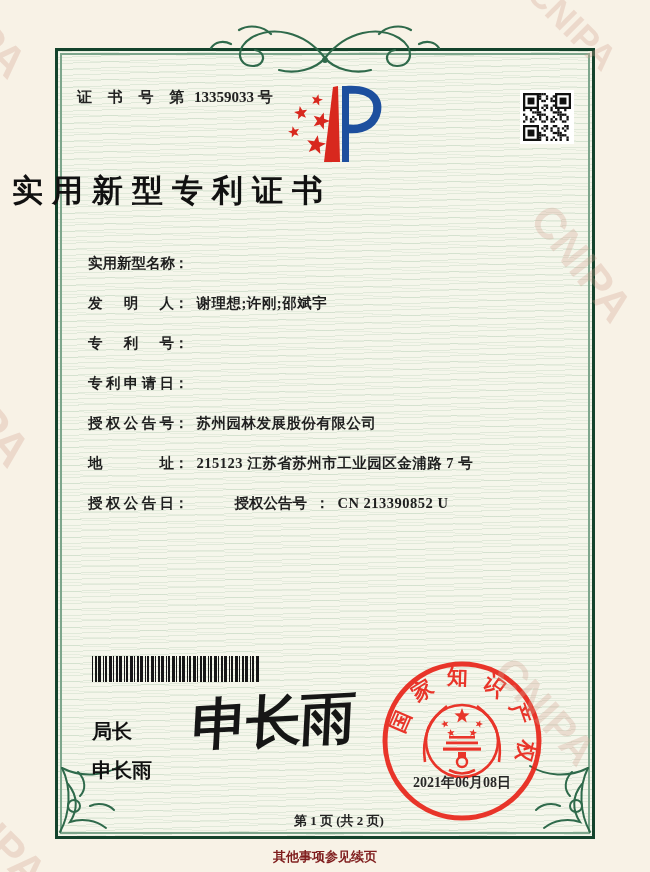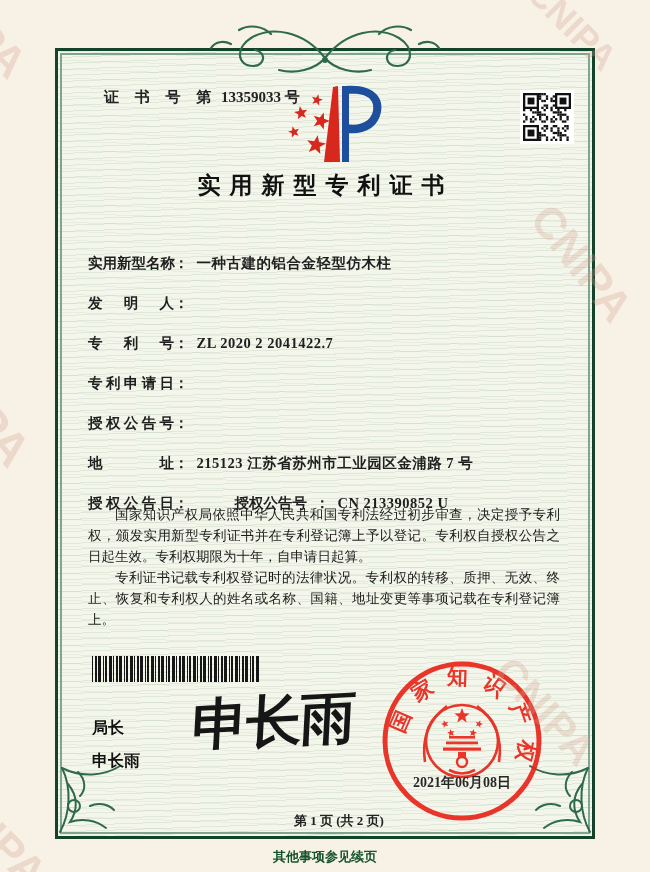--- a/index.html
+++ b/index.html
@@ -30,30 +30,30 @@
     z-index:1;
   }
   #frame-inner{
     position:absolute;inset:2px;border:2px solid #7da68c;pointer-events:none;
   }
 
   .ornament{position:absolute;z-index:3;}
 
   
   #cert-no{
-    position:absolute;left:104px;top:88px;z-index:4;
+    position:absolute;left:77px;top:88px;z-index:4;
     font-size:15px;font-weight:600;color:#222;
   }
   #cert-no .sp{letter-spacing:6px;}
   #logo{position:absolute;left:272px;top:82px;z-index:4;}
   #qr{position:absolute;left:520px;top:90px;width:54px;height:54px;background:#fff;
       padding:3px;box-sizing:border-box;z-index:4;}
   #title{
-    position:absolute;left:1px;right:0;top:170px;z-index:4;
-    text-align:center;font-size:23px;font-weight:bold;letter-spacing:9px;color:#111;
+    position:absolute;left:12px;right:0;top:170px;z-index:4;
+    font-size:31px;font-weight:bold;letter-spacing:9px;color:#111;
   }
 
   
   #fields{position:absolute;left:88px;top:243px;width:480px;z-index:4;font-size:14.5px;font-weight:600;}
   .frow{height:40px;display:flex;align-items:center;white-space:nowrap;}
   .flabel{display:inline-block;width:86px;text-align:justify;text-align-last:justify;}
   .fcolon{margin-right:8px;}
   .fvalue{letter-spacing:0.5px;}
   .fpair2{margin-left:38px;}
   .fpair2 .flabel2{margin-right:8px;}
@@ -62,32 +62,32 @@
   #paras{position:absolute;left:88px;top:504px;width:472px;z-index:4;
          font-size:13.5px;line-height:21px;text-align:justify;font-weight:500;color:#1c1c1c;}
   #paras p{margin:0;text-indent:2em;}
 
   
   #barcode{position:absolute;left:92px;top:656px;z-index:4;}
 
   
   #director{position:absolute;left:92px;top:718px;z-index:4;
             font-family:"Liberation Sans","DejaVu Sans",sans-serif;
-            font-size:16px;font-weight:bold;color:#111;}
+            font-size:20px;font-weight:bold;color:#111;}
   #director div{margin-bottom:12px;}
   #signature{
     position:absolute;left:192px;top:684px;width:180px;z-index:4;
     font-size:56px;font-weight:600;color:#161616;letter-spacing:-2px;
     transform:rotate(-3deg) skewX(-6deg);
   }
   #seal{position:absolute;left:381px;top:660px;z-index:5;}
   #page-footer{position:absolute;left:0;right:0;top:812px;z-index:4;
                text-align:center;font-size:13px;font-weight:600;color:#222;margin-left:28px;}
   #continuation{position:absolute;left:0;right:0;top:848px;z-index:4;
-                text-align:center;font-size:13px;font-weight:600;color:#14532d;}
+                text-align:center;font-size:13px;font-weight:600;color:#7f1d1d;}
 </style>
 </head>
 <body>
 
 <div id="page">
 
   <div class="wm" style="left:-58px;top:-42px;font-size:44px;transform:rotate(45deg);">CNIPA</div>
   <div class="wm" style="left:548px;top:-28px;font-size:36px;transform:rotate(45deg);">CNIPA</div>
   <div class="wm" style="left:560px;top:195px;font-size:44px;transform:rotate(52deg);">CNIPA</div>
   <div class="wm" style="left:-52px;top:330px;font-size:48px;transform:rotate(50deg);">CNIPA</div>
@@ -278,57 +278,53 @@
       <rect x="6" y="14" width="1" height="7" fill="#111"></rect>
       <rect x="2" y="16" width="3" height="3" fill="#111"></rect>
     </svg>
 
   <div id="title">实用新型专利证书</div>
 
   <div id="fields">
     <div class="frow">
       <span class="flabel">实用新型名称</span>
         <span class="fcolon">：</span>
-        <span class="fvalue">一种古建的铝合金轻型仿木柱</span>
     </div>
     <div class="frow">
       <span class="flabel">发明人</span>
         <span class="fcolon">：</span>
+        <span class="fvalue">谢理想;许刚;邵斌宇</span>
     </div>
     <div class="frow">
       <span class="flabel">专利号</span>
         <span class="fcolon">：</span>
-        <span class="fvalue">ZL 2020 2 2041422.7</span>
     </div>
     <div class="frow">
       <span class="flabel">专利申请日</span>
         <span class="fcolon">：</span>
     </div>
     <div class="frow">
       <span class="flabel">授权公告号</span>
         <span class="fcolon">：</span>
+        <span class="fvalue">苏州园林发展股份有限公司</span>
     </div>
     <div class="frow">
       <span class="flabel">地址</span>
         <span class="fcolon">：</span>
         <span class="fvalue">215123 江苏省苏州市工业园区金浦路 7 号</span>
     </div>
     <div class="frow">
       <span class="flabel">授权公告日</span>
         <span class="fcolon">：</span>
       <span class="fpair2">
         <span class="flabel2">授权公告号</span><span class="fcolon">：</span><span class="fvalue">CN 213390852 U</span>
       </span>
     </div>
   </div>
 
-  <div id="paras">
-    <p>国家知识产权局依照中华人民共和国专利法经过初步审查，决定授予专利权，颁发实用新型专利证书并在专利登记簿上予以登记。专利权自授权公告之日起生效。专利权期限为十年，自申请日起算。</p>
-    <p>专利证书记载专利权登记时的法律状况。专利权的转移、质押、无效、终止、恢复和专利权人的姓名或名称、国籍、地址变更等事项记载在专利登记簿上。</p>
-  </div>
 
   <svg id="barcode" width="168" height="26">
       <rect x="0" y="0" width="1" height="26" fill="#161616"></rect>
       <rect x="3" y="0" width="2" height="26" fill="#161616"></rect>
       <rect x="6" y="0" width="3" height="26" fill="#161616"></rect>
       <rect x="11" y="0" width="1" height="26" fill="#161616"></rect>
       <rect x="13" y="0" width="2" height="26" fill="#161616"></rect>
       <rect x="17" y="0" width="3" height="26" fill="#161616"></rect>
       <rect x="21" y="0" width="1" height="26" fill="#161616"></rect>
       <rect x="24" y="0" width="2" height="26" fill="#161616"></rect>

